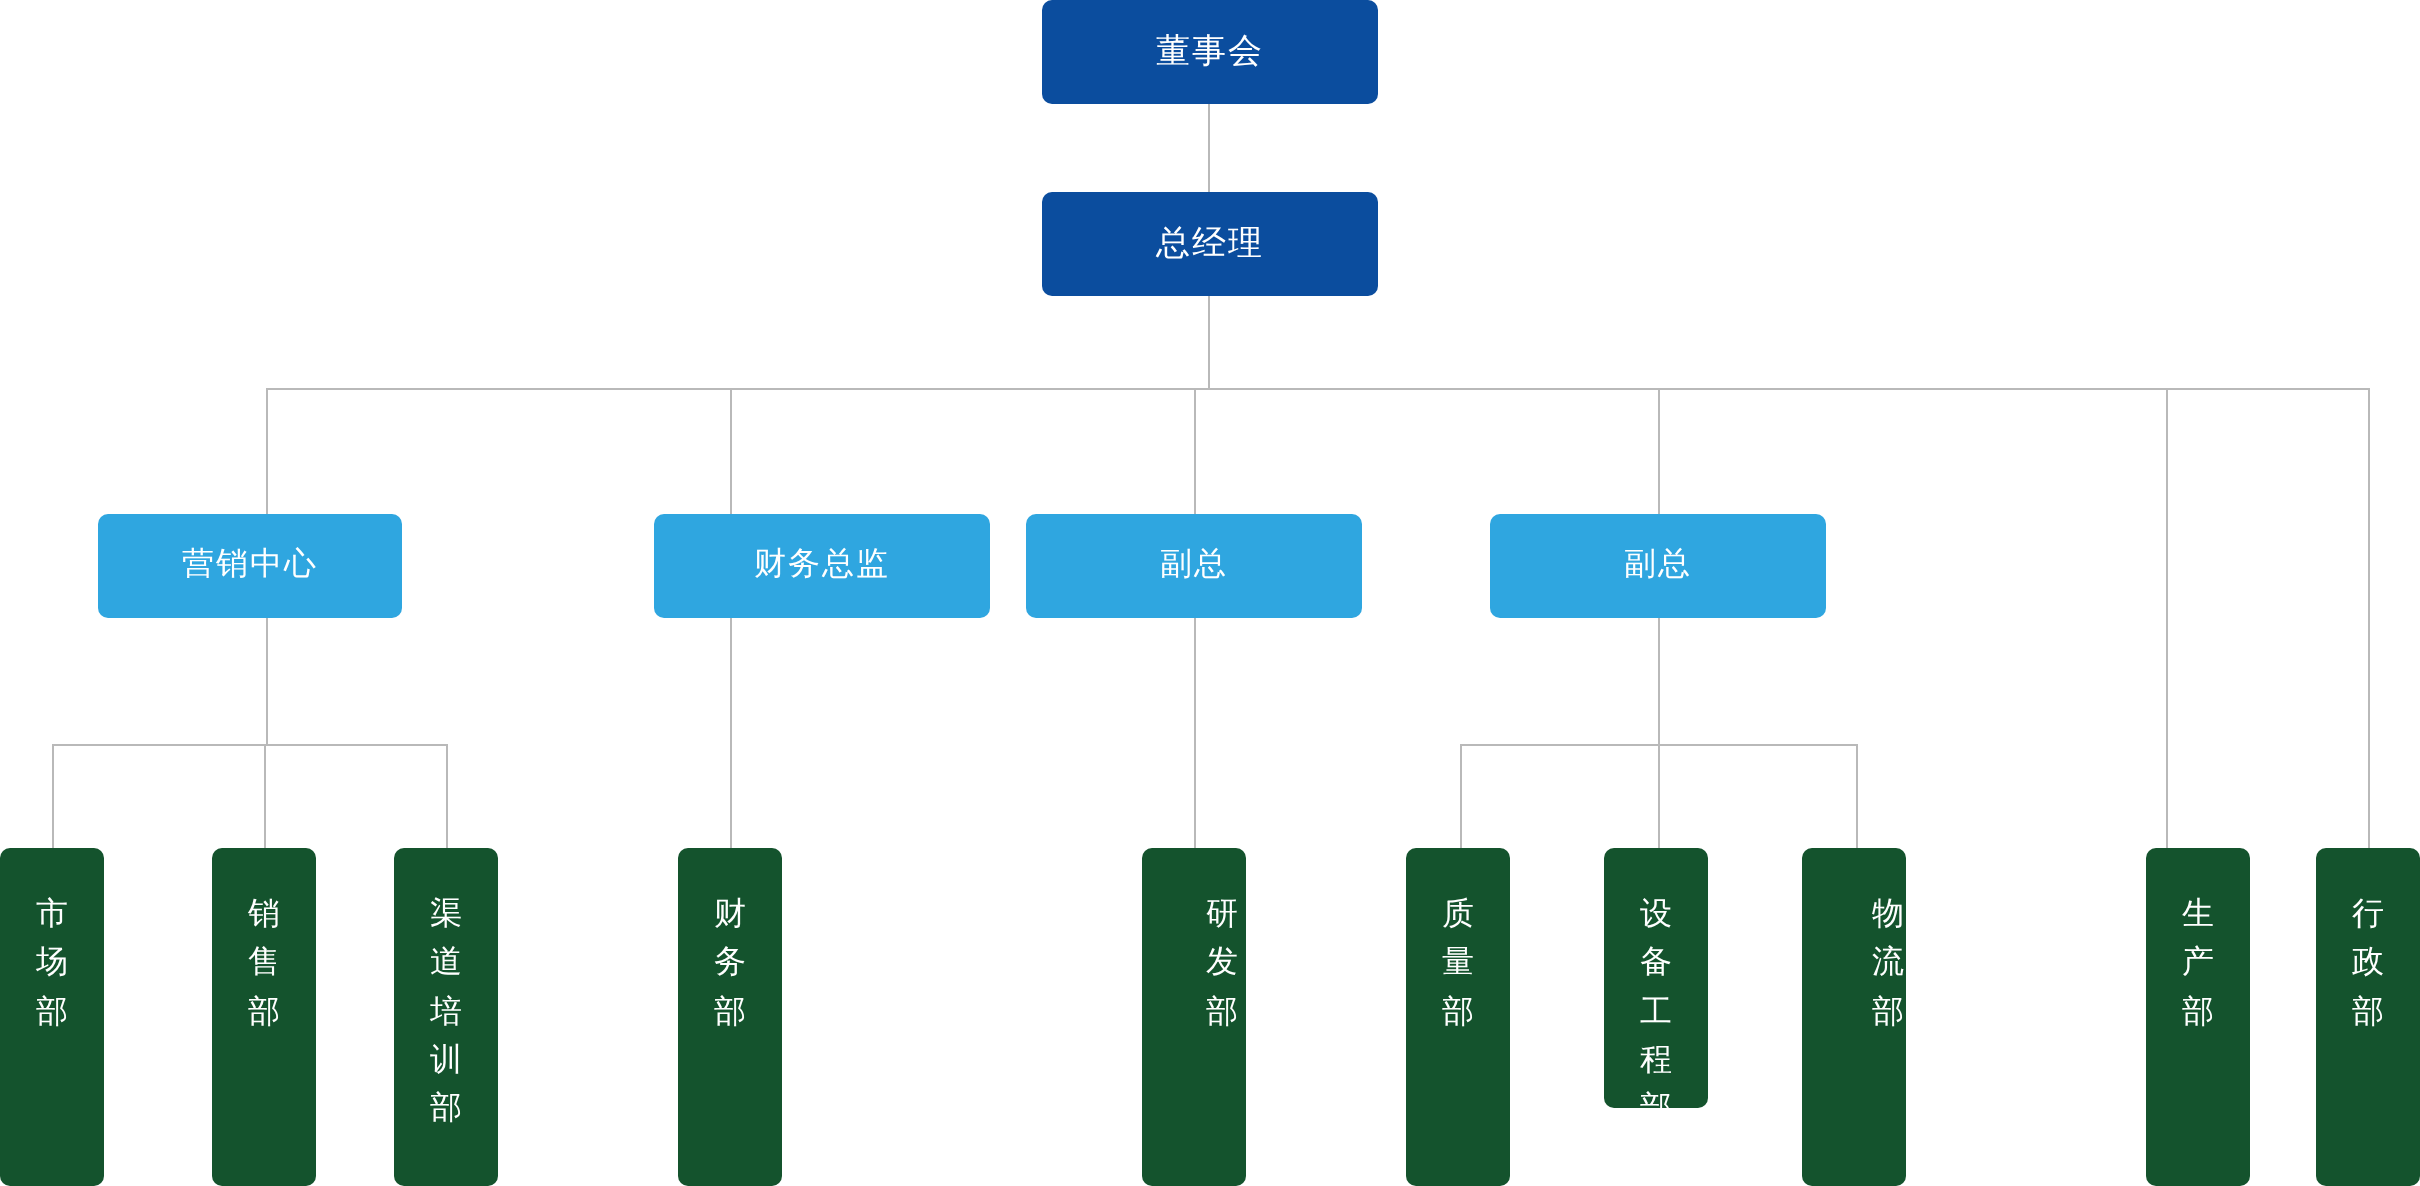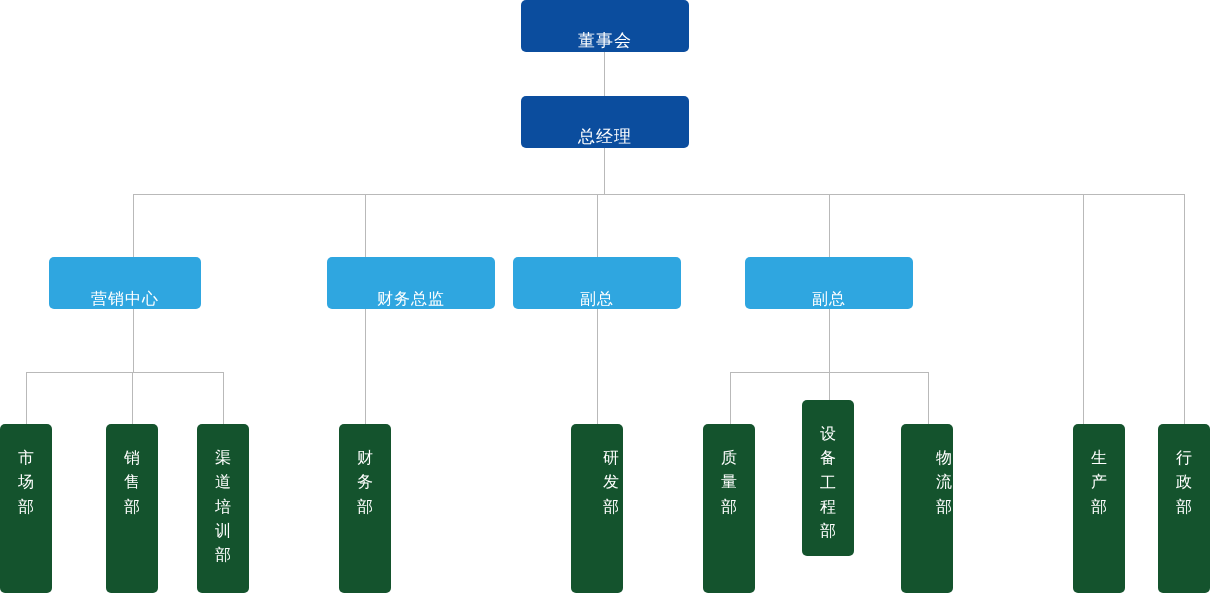--- a/index.html
+++ b/index.html
@@ -25,21 +25,21 @@
     background: #b9b9b9;
   }
   .line.v { width: 1px; }
   .line.h { height: 1px; }
 
   
   .node {
     position: absolute;
     box-sizing: border-box;
     display: flex;
-    align-items: flex-end;
+    align-items: center;
     justify-content: center;
     color: #ffffff;
     border-radius: 5px;
     text-align: center;
     line-height: 1.28;
   }
   .node.level1 {
     background: #0b4d9e;
     font-size: 17px;
     letter-spacing: 1px;
@@ -139,21 +139,21 @@
   </div>
 
   <div class="node leaf" style="left:571px; top:424px; width:52px; height:169px;padding-left:28px;">
     <span class="vtext">研发部</span>
   </div>
 
   <div class="node leaf" style="left:703px; top:424px; width:52px; height:169px;">
     <span class="vtext">质量部</span>
   </div>
 
-  <div class="node leaf" style="left:802px; top:400px; width:52px; height:156px;">
+  <div class="node leaf" style="left:802px; top:424px; width:52px; height:130px;">
     <span class="vtext">设备工程部</span>
   </div>
 
   <div class="node leaf" style="left:901px; top:424px; width:52px; height:169px;justify-content:flex-end;">
     <span class="vtext">物流部</span>
   </div>
 
   <div class="node leaf" style="left:1057px; top:424px; width:52px; height:169px;margin-left:16px;">
     <span class="vtext">生产部</span>
   </div>

